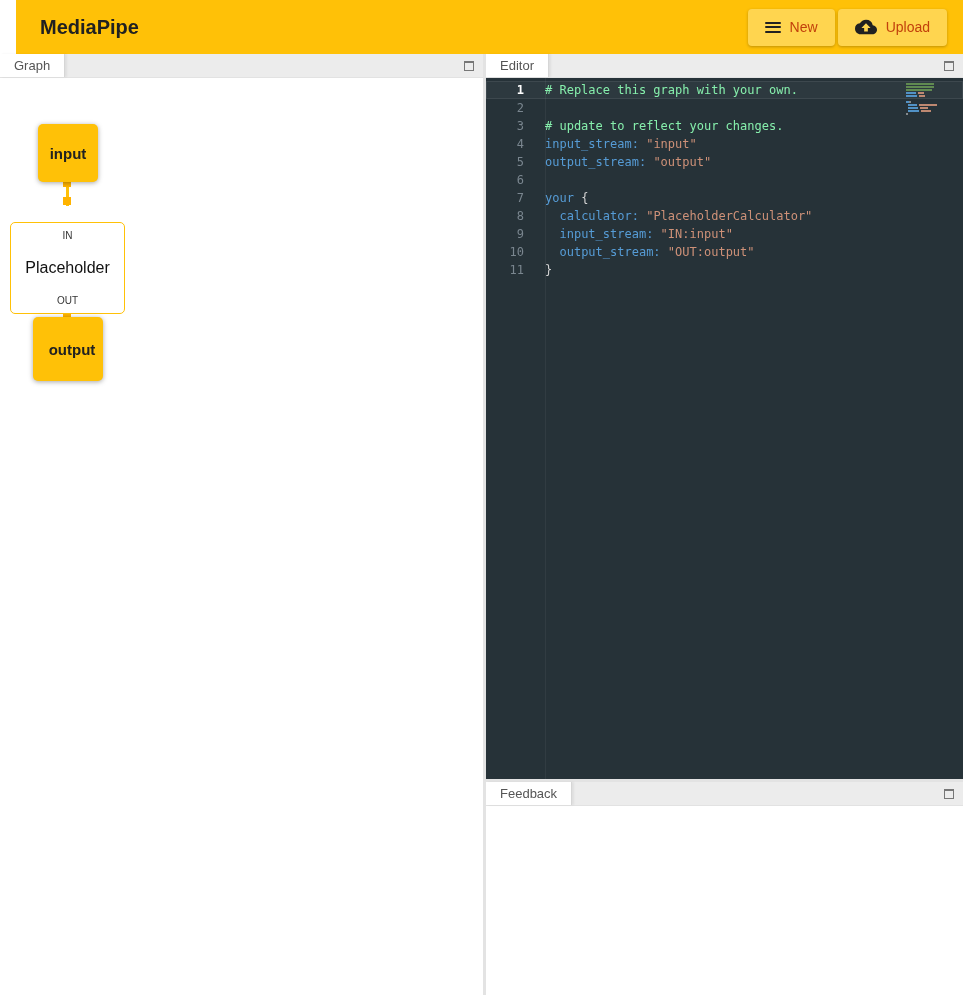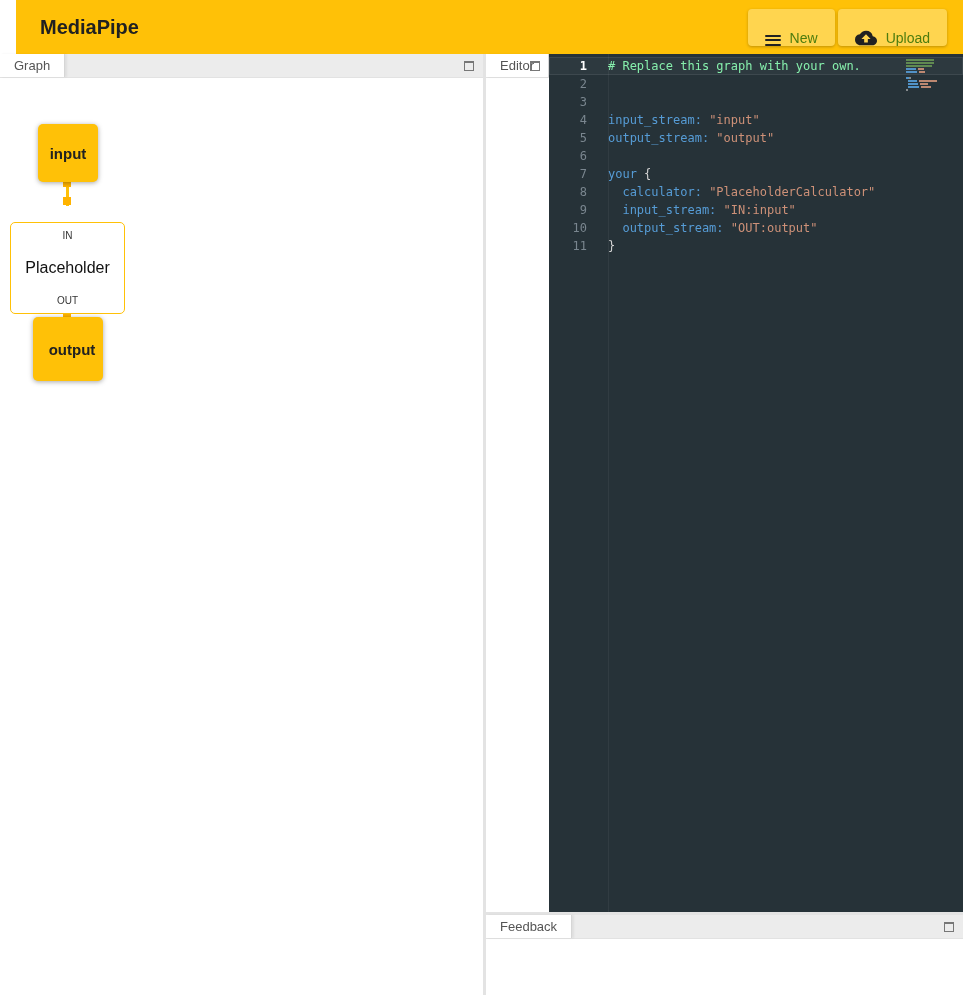--- a/index.html
+++ b/index.html
@@ -10,35 +10,35 @@
   }
 
   
   .header {
     position:absolute; top:0; left:16px; right:0; height:54px;
     background:#FFC107; display:flex; align-items:center; padding:16px 16px;
   }
   .app-title { font-size:20px; font-weight:bold; color:#212121; margin-left:8px; }
   .header-buttons { margin-left:auto; display:flex; gap:3px; }
   .hdr-btn {
-    display:flex; align-items:flex-end; gap:9px; height:37px; padding:0 17px;
+    display:flex; align-items:center; gap:9px; height:37px; padding:0 17px;
     background:#FFD54F; border:none; border-radius:4px; cursor:pointer;
-    font-family:"Liberation Sans", sans-serif; font-size:14px; color:#4d7c0f;
+    font-family:"Liberation Sans", sans-serif; font-size:14px; color:#c2410c;
     box-shadow:0 1px 3px rgba(0,0,0,0.25);
   }
   .menu-icon { display:inline-flex; flex-direction:column; justify-content:space-between; width:16px; height:11px; }
   .menu-icon i { display:block; height:2px; background:#212121; border-radius:1px; }
   .cloud-icon svg { display:block; }
 
   
   .main { position:absolute; top:54px; left:0; right:0; bottom:0; display:flex; }
   .left-panel { width:483px; display:flex; flex-direction:column; background:#fff;gap:32px; }
   .v-splitter { width:3px; background:#e3e3e3; cursor:col-resize; }
   .right-col { flex:1; display:flex; flex-direction:column; min-width:0; }
-  .editor-panel { height:858px; display:flex; }
+  .editor-panel { height:725px; display:flex; flex-direction:column; }
   .h-splitter { height:3px; background:#e3e3e3; cursor:row-resize; }
   .feedback-panel { flex:1; display:flex; flex-direction:column; background:#fff; }
 
   
   .tabbar {
     height:24px; background:#ececec; position:relative;
     display:flex; align-items:stretch; flex:none;
     border-bottom:1px solid #e2e2e2;
   }
   .tab {
@@ -176,21 +176,21 @@
           </div>
           <div class="panel-controls">
             <div class="maximize-icon"></div>
           </div>
         </div>
         <div class="editor">
           <div class="indent-guide"></div>
           <div id="code-lines">
               <div class="code-line active"><span class="ln">1</span><span class="lt"><span class="tok-comment"># Replace this graph with your own.</span></span></div>
               <div class="code-line"><span class="ln">2</span></div>
-              <div class="code-line"><span class="ln">3</span></div>
+              <div class="code-line"><span class="ln">3</span><span class="lt"><span class="tok-comment"># update to reflect your changes.</span></span></div>
               <div class="code-line"><span class="ln">4</span><span class="lt"><span class="tok-key">input_stream:</span><span class="tok-plain"> </span><span class="tok-str">"input"</span></span></div>
               <div class="code-line"><span class="ln">5</span><span class="lt"><span class="tok-key">output_stream:</span><span class="tok-plain"> </span><span class="tok-str">"output"</span></span></div>
               <div class="code-line"><span class="ln">6</span><span class="lt"></span></div>
               <div class="code-line"><span class="ln">7</span><span class="lt"><span class="tok-key">your</span><span class="tok-plain"> {</span></span></div>
               <div class="code-line"><span class="ln">8</span><span class="lt"><span class="tok-plain">  </span><span class="tok-key">calculator:</span><span class="tok-plain"> </span><span class="tok-str">"PlaceholderCalculator"</span></span></div>
               <div class="code-line"><span class="ln">9</span><span class="lt"><span class="tok-plain">  </span><span class="tok-key">input_stream:</span><span class="tok-plain"> </span><span class="tok-str">"IN:input"</span></span></div>
               <div class="code-line"><span class="ln">10</span><span class="lt"><span class="tok-plain">  </span><span class="tok-key">output_stream:</span><span class="tok-plain"> </span><span class="tok-str">"OUT:output"</span></span></div>
               <div class="code-line"><span class="ln">11</span><span class="lt"><span class="tok-plain">}</span></span></div>
             </div>
           <div class="minimap" id="minimap">

